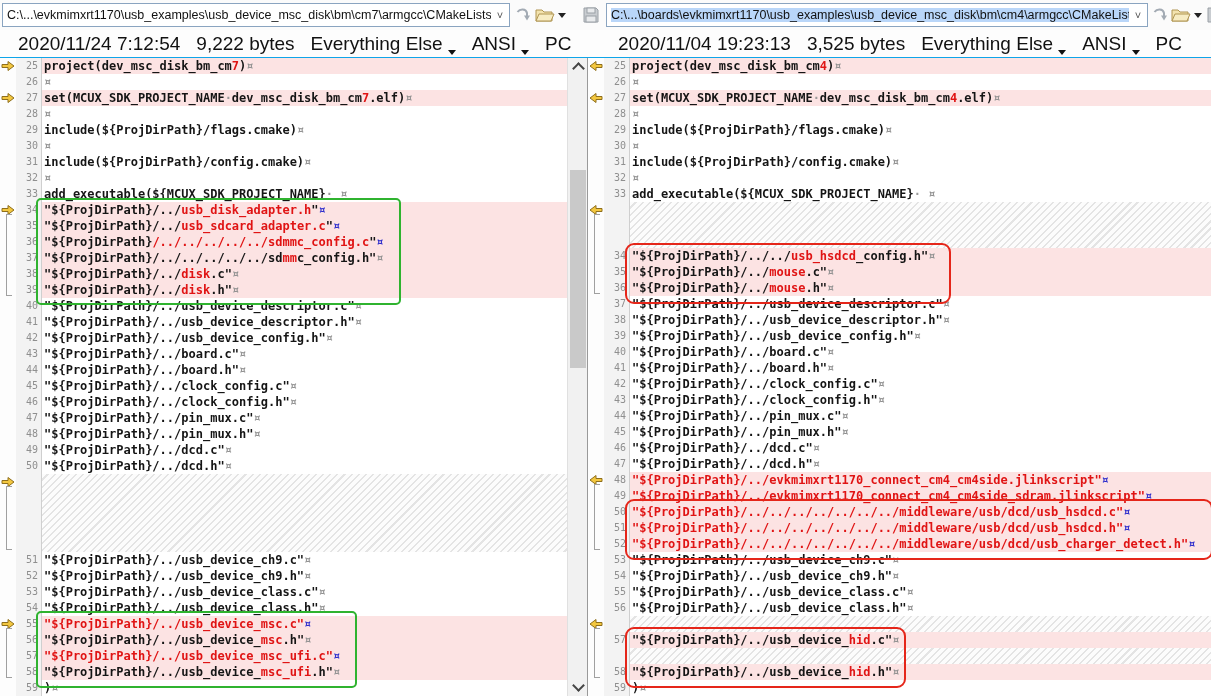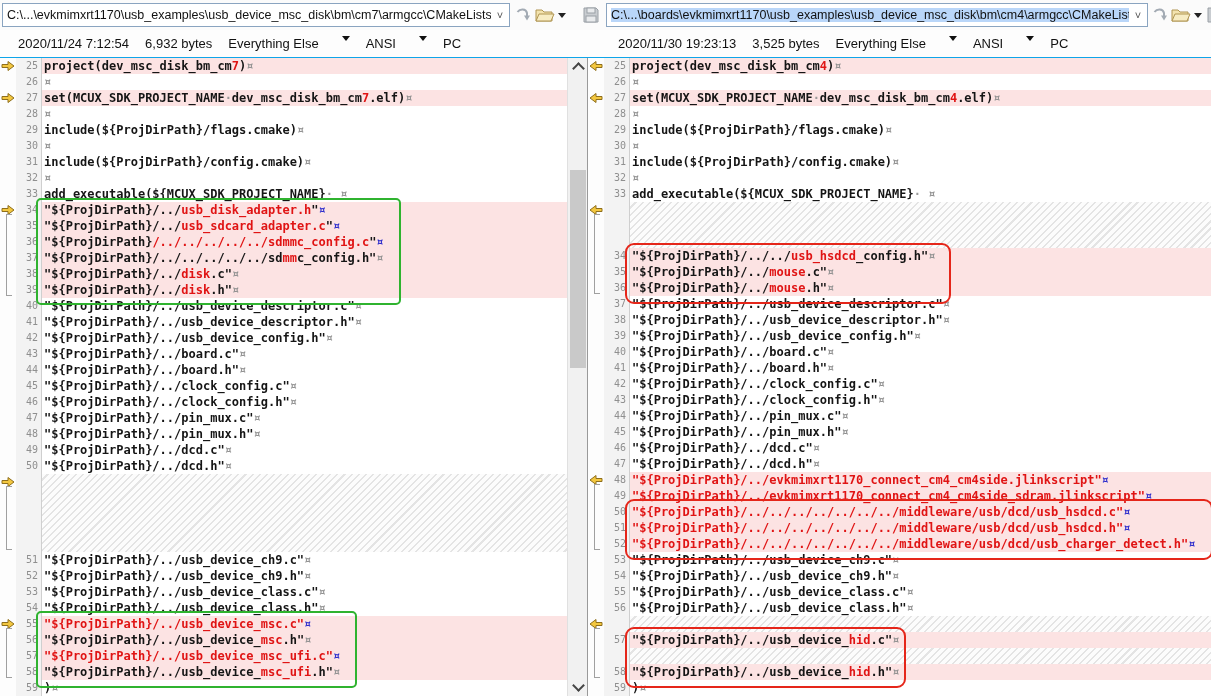--- a/index.html
+++ b/index.html
@@ -12,23 +12,23 @@
     display:flex;align-items:center;}
   .combo .ctext{flex:1;padding:0 4px;font-size:12.5px;color:#111;white-space:nowrap;overflow:hidden;}
   .combo .sel{background:#b9d6f9;}
   .combo .cbtn{width:18px;height:100%;display:flex;align-items:center;justify-content:center;color:#555;
     font-size:11px;}
   .tbicon{position:absolute;top:4px;width:22px;height:22px;display:flex;align-items:center;justify-content:center;}
   .caret-sm{display:inline-block;width:0;height:0;border-left:4px solid transparent;
     border-right:4px solid transparent;border-top:5px solid #222;}
   
   .infobar{position:absolute;left:0;top:30px;width:1211px;height:27px;background:#fdfdfd;
-    border-bottom:2px solid #0ea5e9;font-size:13px;color:#111;}
+    border-bottom:2px solid #0ea5e9;font-size:19px;color:#111;}
   .info-group{position:absolute;top:0;height:27px;display:flex;align-items:center;gap:16px;white-space:nowrap;}
-  .drop{display:flex;align-items:flex-start;gap:23px;}
+  .drop{display:flex;align-items:flex-end;gap:5px;}
   .drop .caret-sm{border-top-color:#111;}
 
   
   #code-area{position:absolute;left:0;top:58px;width:1211px;height:638px;background:#fff;}
   .pane{position:absolute;top:0;height:638px;overflow:hidden;}
   #rows-left{left:0;width:567px;}
   #rows-right{left:588px;width:623px;}
   .row{display:flex;width:100%;}
   .mcol{width:16px;flex:0 0 16px;background:#fdfdfd;position:relative;}
   .mcol svg{position:absolute;left:1px;top:2px;}
@@ -116,33 +116,33 @@
     <div class="tbicon" style="left:1204px;">
       <svg width="16" height="16" viewBox="0 0 16 16">
           <path d="M1 1 h12 l2 2 v12 H1 Z" fill="#c9cdd1" stroke="#9aa0a6"></path>
         </svg>
     </div>
   </div>
 
   <div class="infobar">
     <div class="info-group" style="left:18px;">
       <span>2020/11/24 7:12:54</span>
-      <span>6,932 bytes</span>
+      <span>9,222 bytes</span>
       <span class="drop">
           <span>Everything Else</span>
           <span class="caret-sm"></span>
         </span>
       <span class="drop">
           <span>ANSI</span>
           <span class="caret-sm"></span>
         </span>
       <span>PC</span>
     </div>
     <div class="info-group" style="left:618px;">
-      <span>2020/11/30 19:23:13</span>
+      <span>2020/11/04 19:23:13</span>
       <span>3,525 bytes</span>
       <span class="drop">
           <span>Everything Else</span>
           <span class="caret-sm"></span>
         </span>
       <span class="drop">
           <span>ANSI</span>
           <span class="caret-sm"></span>
         </span>
       <span>PC</span>

